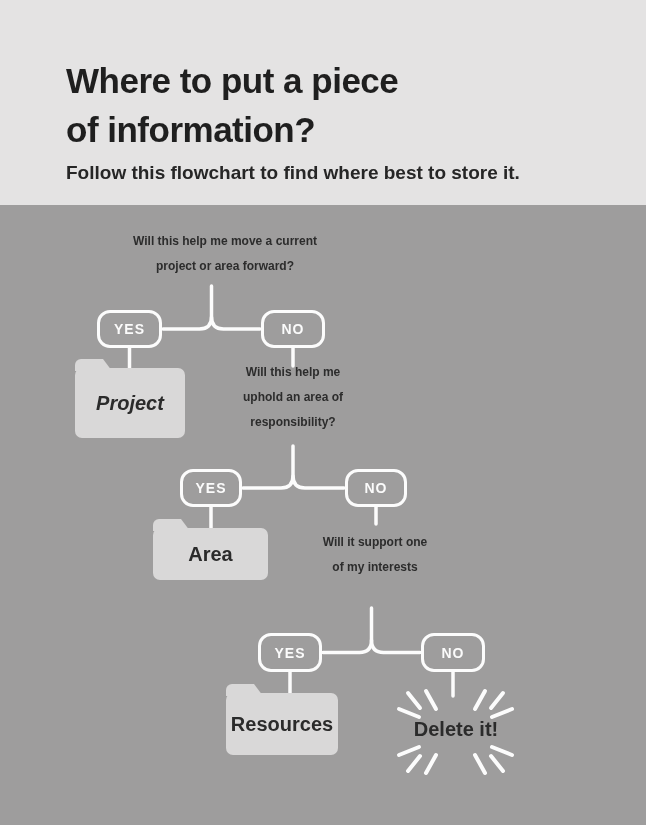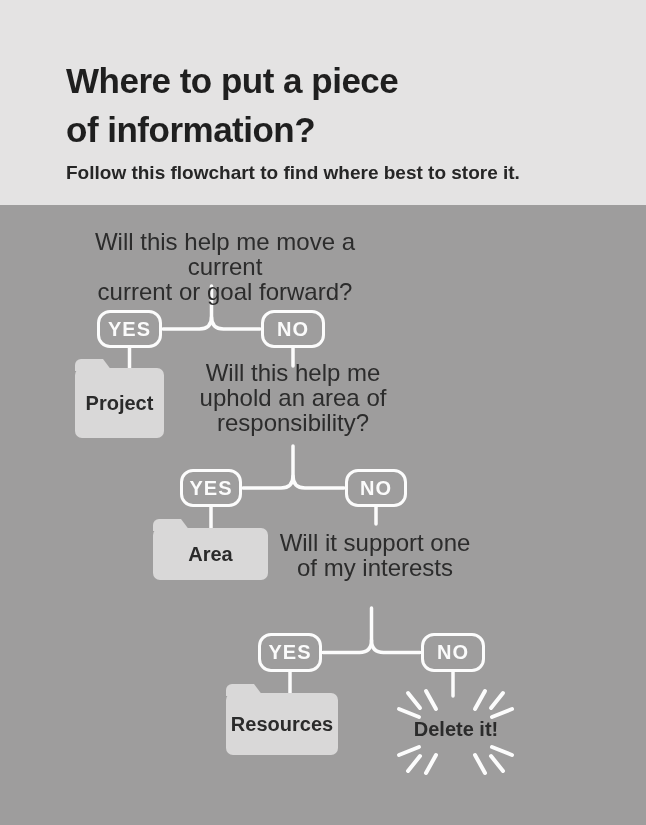--- a/index.html
+++ b/index.html
@@ -20,28 +20,28 @@
   }
   .title span { display:block; }
   .subtitle {
     position:absolute; left:66px; top:162px;
     font-size:19px; font-weight:600; color:#262626;
   }
   
   .lines-svg { position:absolute; left:0; top:0; width:646px; height:825px; z-index:1; }
   .question {
     position:absolute; z-index:2; text-align:center;
-    font-size:24px; line-height:25px; font-weight:400; color:#2c2c2c;
+    font-size:12px; line-height:25px; font-weight:700; color:#2c2c2c;
   }
   .question span { display:block; }
   .decision {
     position:absolute; z-index:2; box-sizing:border-box;
     border:3.5px solid #fcfcfc; border-radius:13px;
     display:flex; align-items:center; justify-content:center;
-    color:#fbfbfb; font-size:20px; font-weight:800; letter-spacing:1px;
+    color:#fbfbfb; font-size:14px; font-weight:800; letter-spacing:1px;
     background:transparent;
   }
   .folder {
     position:absolute; z-index:2; background:#d9d8d8; border-radius:7px;
     display:flex; align-items:center; justify-content:center;
     color:#2b2b2b; font-size:20px; font-weight:700;
   }
   .folder .tab {
     position:absolute; left:0; top:-9px; width:37px; height:12px;
     background:#d9d8d8; border-radius:6px 8px 0 0;
@@ -98,27 +98,27 @@
       <path d="M426,773 L436,755"></path>
       <path d="M399,755 L419,747"></path>
       <path d="M503,771 L491,756"></path>
       <path d="M485,773 L475,755"></path>
       <path d="M512,755 L492,747"></path>
     </g>
   </svg>
 
   <div class="question" style="left:65px; top:229px; width:320px;">
     <span>Will this help me move a current</span>
-    <span>current or goal forward?</span>
+    <span>project or area forward?</span>
   </div>
 
   <div class="decision" style="left:97px; top:310px; width:65px; height:38px;">YES</div>
   <div class="decision" style="left:261px; top:310px; width:64px; height:38px;">NO</div>
 
-  <div class="folder" style="left:75px; top:368px; width:89px; height:70px;">
+  <div class="folder" style="left:75px; top:368px; width:110px; height:70px;font-style:italic;">
     <div class="tab"></div>
     <span>Project</span>
   </div>
 
   <div class="question" style="left:183px; top:360px; width:220px;">
     <span>Will this help me</span>
     <span>uphold an area of</span>
     <span>responsibility?</span>
   </div>
 

